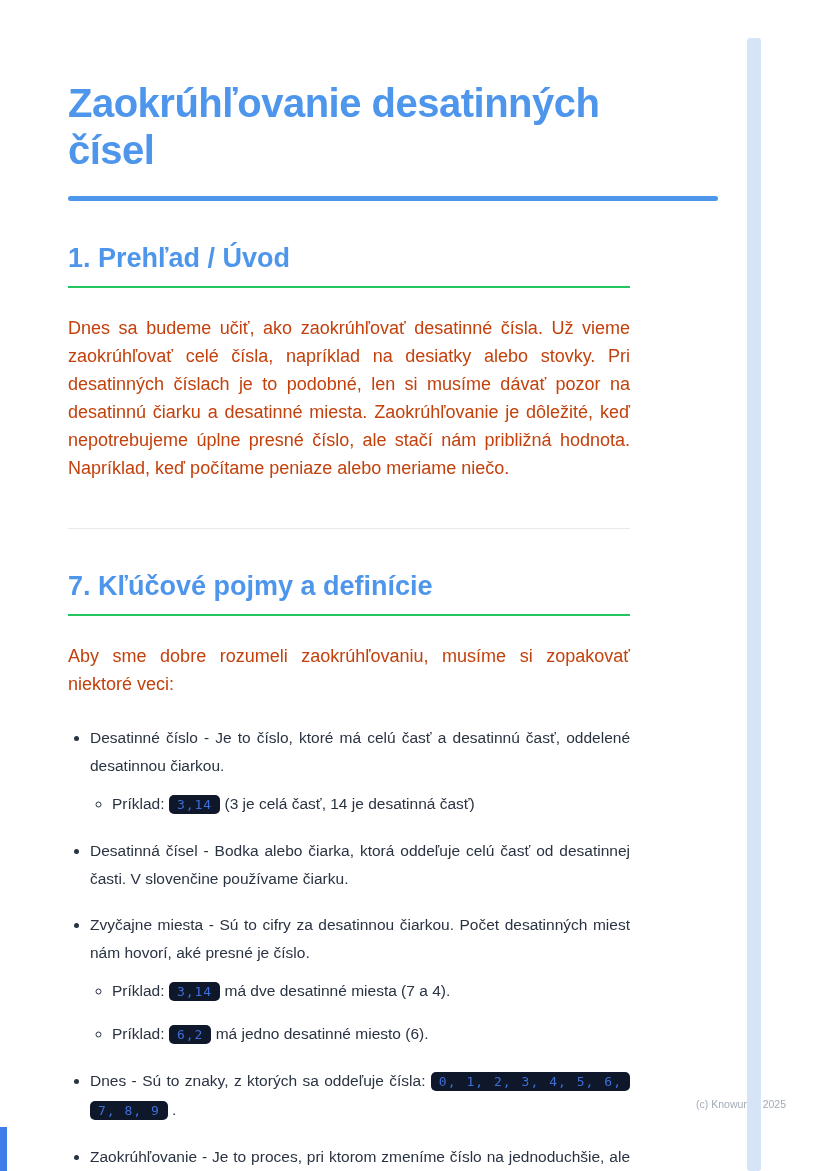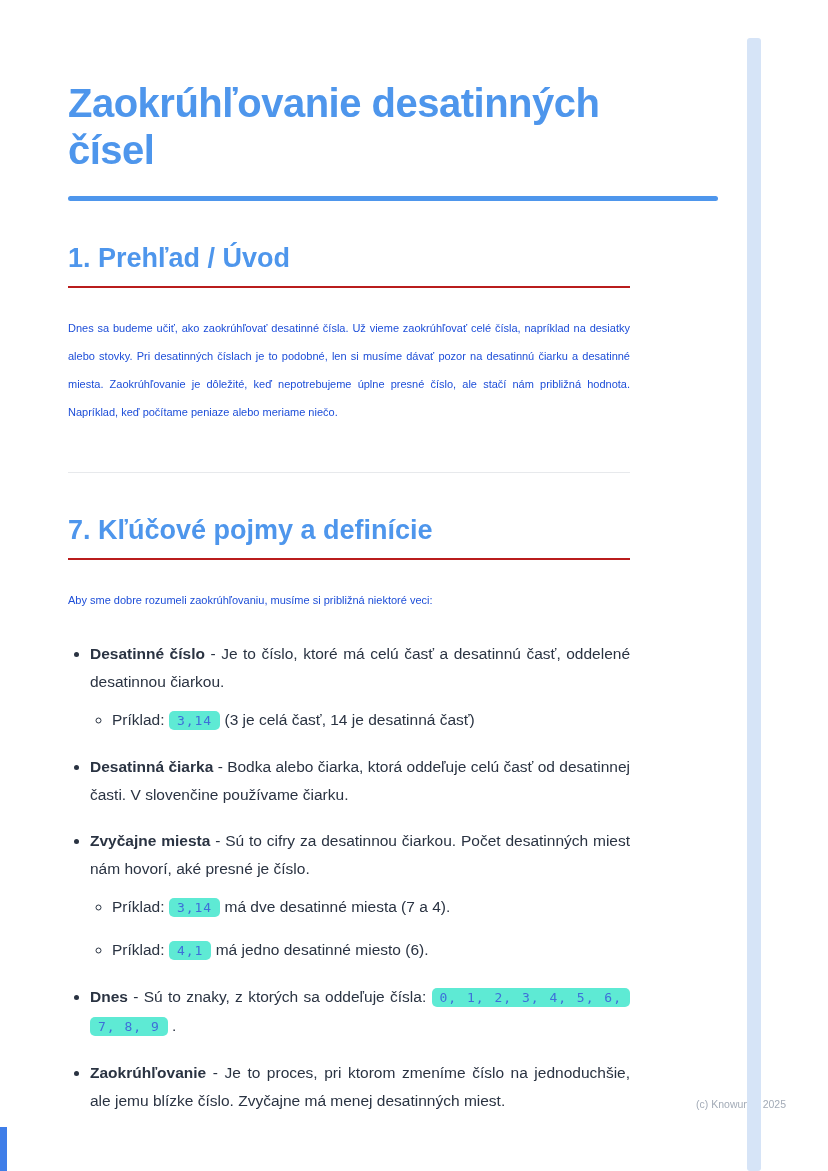--- a/index.html
+++ b/index.html
@@ -33,59 +33,59 @@
     height: 5px;
     background: #4e96ec;
     border-radius: 3px;
   }
   h2.sec-heading {
     margin: 42px 0 26px 0;
     font-size: 27px;
     font-weight: bold;
     color: #4e96ec;
     padding-bottom: 12px;
-    border-bottom: 2px solid #b91c1c;
+    border-bottom: 2px solid #22c55e;
   }
   p.body-text {
     margin: 0;
-    font-size: 11px;
+    font-size: 18px;
     line-height: 28px;
     text-align: justify;
-    color: #1d4ed8;
+    color: #c2410c;
   }
   p.intro { margin-bottom: 26px; }
   hr.divider {
     border: 0;
     border-top: 1px solid #e7e9ec;
     margin: 46px 0 0 0;
   }
   ul.bullets {
     margin: 0;
     padding-left: 22px;
     list-style-type: disc;
   }
   ul.bullets > li {
     margin-bottom: 18px;
     font-size: 15.5px;
     line-height: 28px;
     text-align: justify;
   }
-  .term { font-weight: bold; }
+  .term { font-weight: normal; }
   ul.subs {
     list-style-type: circle;
     padding-left: 22px;
     margin: 10px 0 0 0;
     text-align: left;
   }
   ul.subs > li { margin-bottom: 14px; }
   .ital { }
   .code-chip {
     font-family: "DejaVu Sans Mono", monospace;
     font-size: 13px;
-    background: #5eead4;
+    background: #0f172a;
     color: #3e6fd9;
     padding: 2px 8px;
     border-radius: 5px;
     letter-spacing: 1px;
     -webkit-box-decoration-break: clone;
     box-decoration-break: clone;
   }
   .footer-credit {
     position: absolute;
     top: 1098px;
@@ -121,53 +121,53 @@
 
   <section>
     <h2 class="sec-heading">1. Prehľad / Úvod</h2>
     <p class="body-text">Dnes sa budeme učiť, ako zaokrúhľovať desatinné čísla. Už vieme zaokrúhľovať celé čísla, napríklad na desiatky alebo stovky. Pri desatinných číslach je to podobné, len si musíme dávať pozor na desatinnú čiarku a desatinné miesta. Zaokrúhľovanie je dôležité, keď nepotrebujeme úplne presné číslo, ale stačí nám približná hodnota. Napríklad, keď počítame peniaze alebo meriame niečo.</p>
   </section>
 
   <hr class="divider">
 
   <section>
     <h2 class="sec-heading">7. Kľúčové pojmy a definície</h2>
-    <p class="body-text intro">Aby sme dobre rozumeli zaokrúhľovaniu, musíme si približná niektoré veci:</p>
+    <p class="body-text intro">Aby sme dobre rozumeli zaokrúhľovaniu, musíme si zopakovať niektoré veci:</p>
 
     <ul class="bullets">
 
       <li>
         <span class="term">Desatinné číslo</span>
         <span>- Je to číslo, ktoré má celú časť a desatinnú časť, oddelené desatinnou čiarkou.</span>
         <ul class="subs">
           <li>
             <span class="ital">Príklad:</span>
             <span class="code-chip">3,14</span>
             <span>(3 je celá časť, 14 je desatinná časť)</span>
           </li>
         </ul>
       </li>
 
       <li>
-        <span class="term">Desatinná čiarka</span>
+        <span class="term">Desatinná čísel</span>
         <span>- Bodka alebo čiarka, ktorá oddeľuje celú časť od desatinnej časti. V slovenčine používame čiarku.</span>
       </li>
 
       <li>
         <span class="term">Zvyčajne miesta</span>
         <span>- Sú to cifry za desatinnou čiarkou. Počet desatinných miest nám hovorí, aké presné je číslo.</span>
         <ul class="subs">
           <li>
             <span class="ital">Príklad:</span>
             <span class="code-chip">3,14</span>
             <span>má dve desatinné miesta (7 a 4).</span>
           </li>
           <li>
             <span class="ital">Príklad:</span>
-            <span class="code-chip">4,1</span>
+            <span class="code-chip">6,2</span>
             <span>má jedno desatinné miesto (6).</span>
           </li>
         </ul>
       </li>
 
       <li>
         <span class="term">Dnes</span>
         <span>- Sú to znaky, z ktorých sa oddeľuje čísla:</span>
         <span class="code-chip">0, 1, 2, 3, 4, 5, 6, 7, 8, 9</span>
         <span>.</span>

